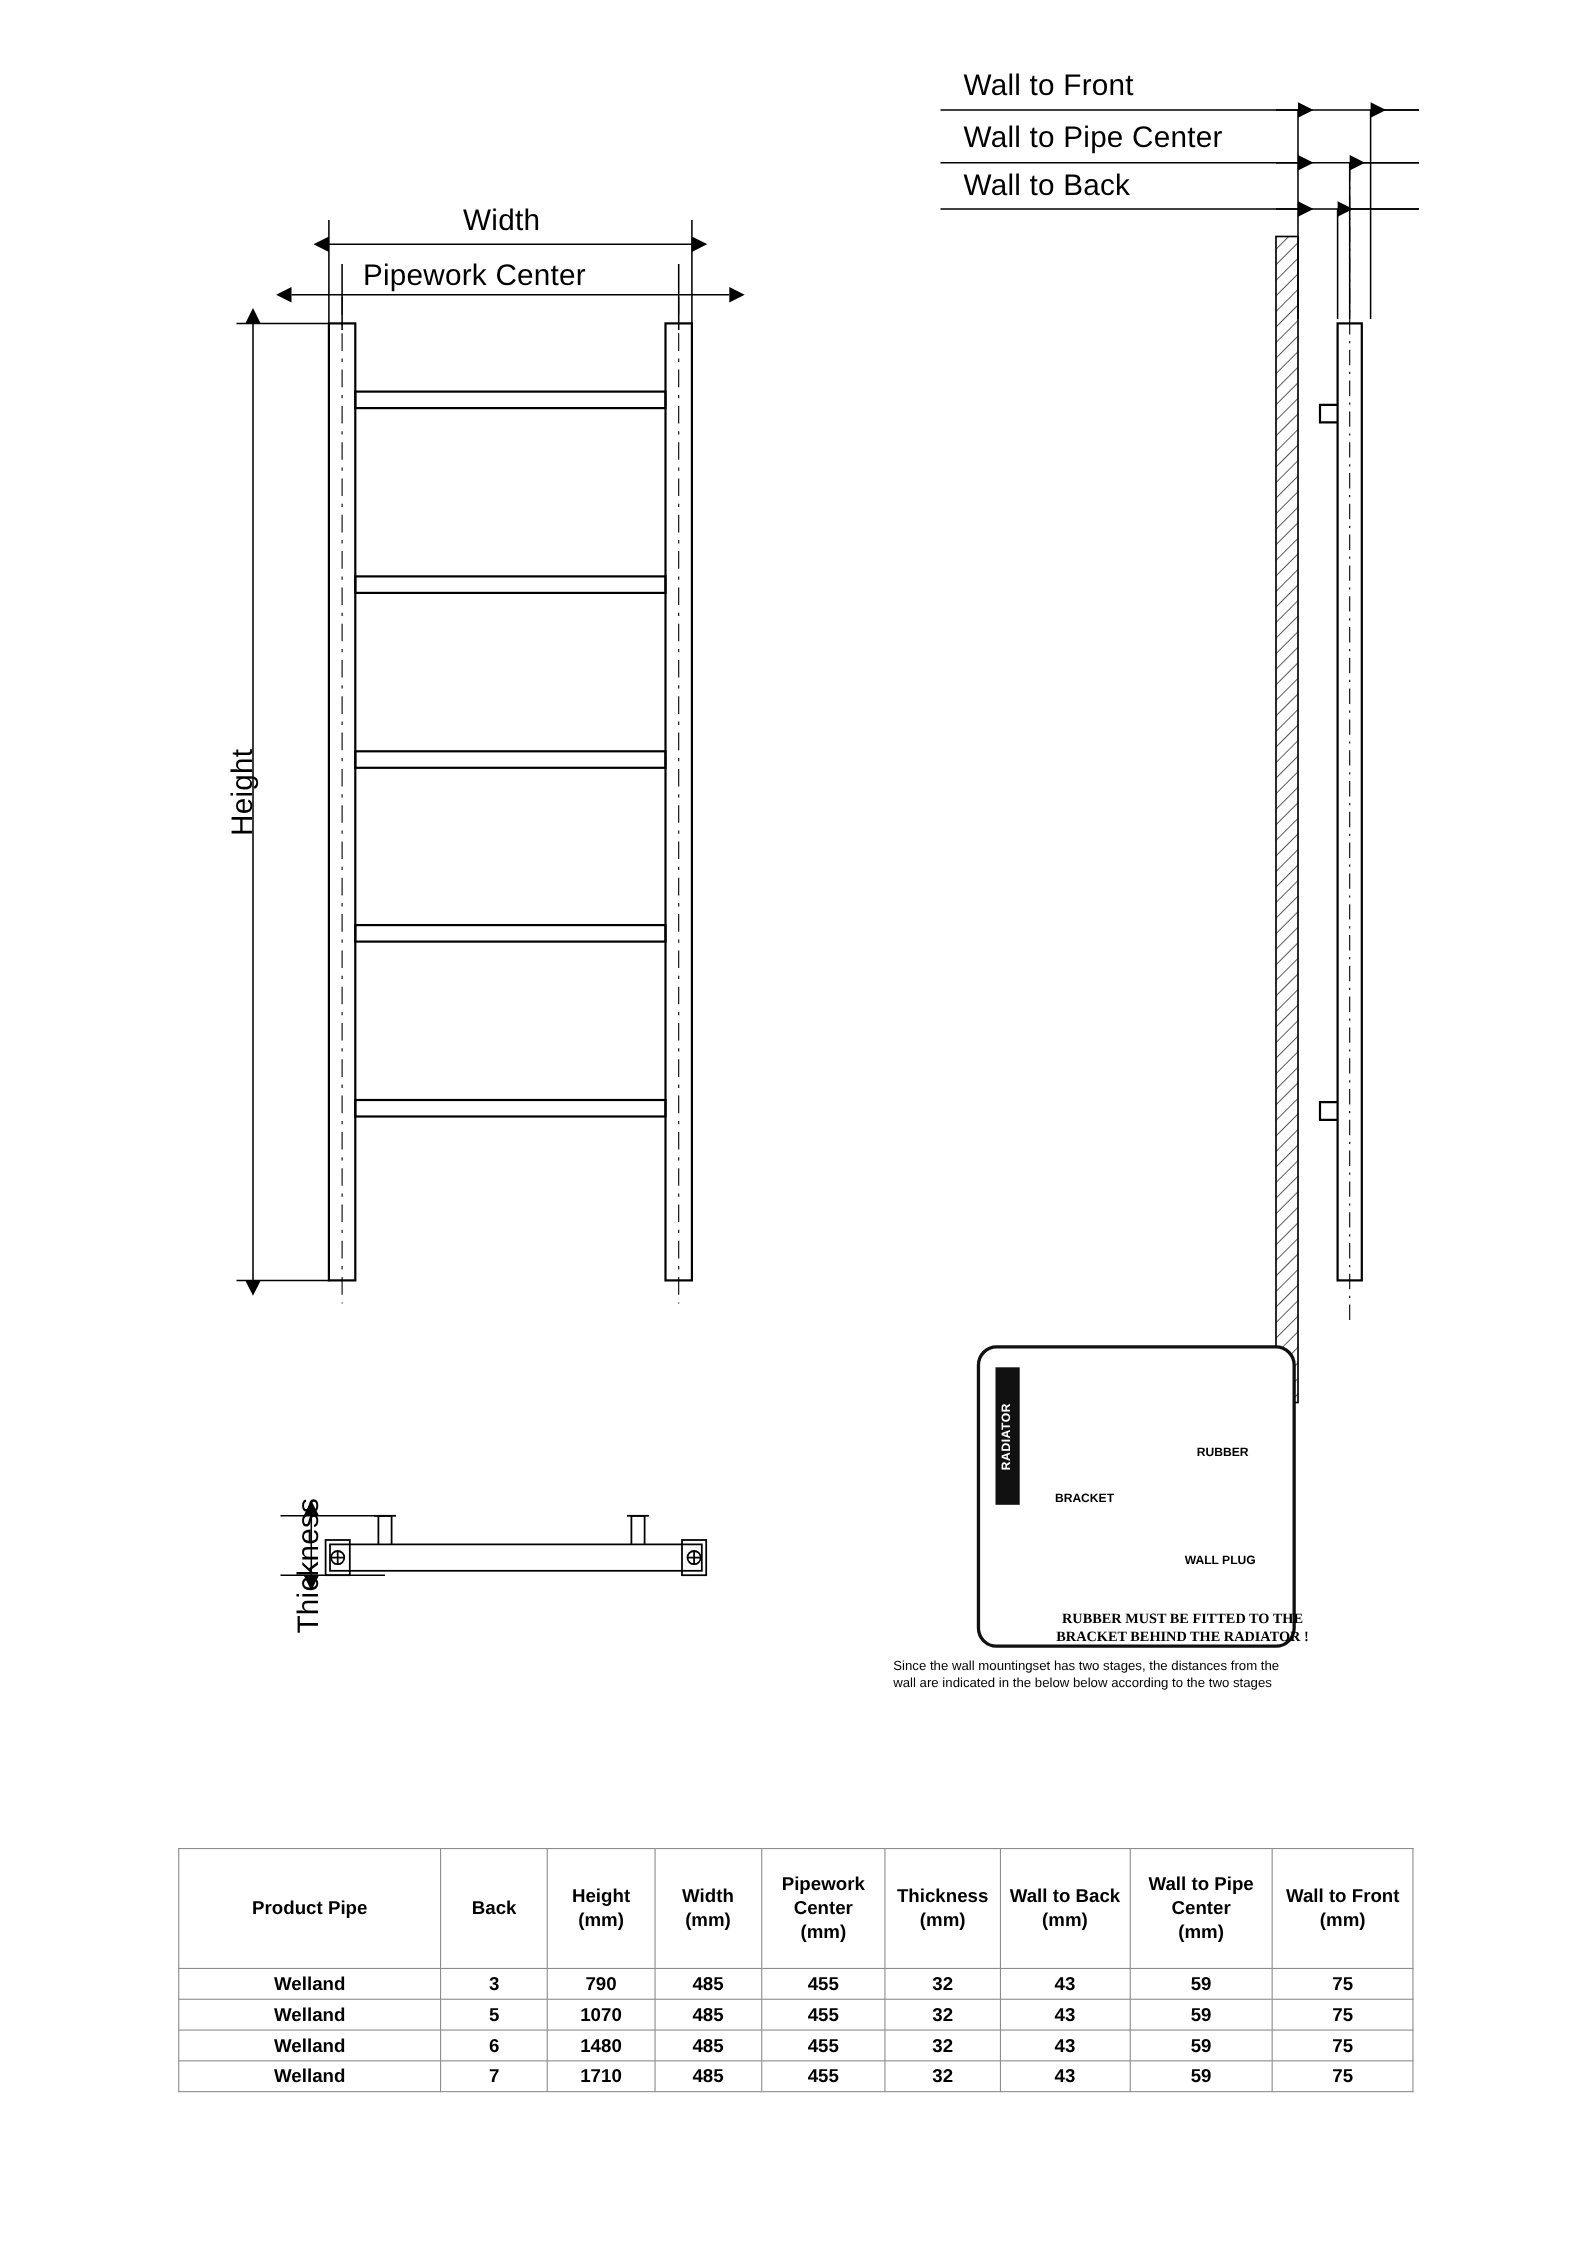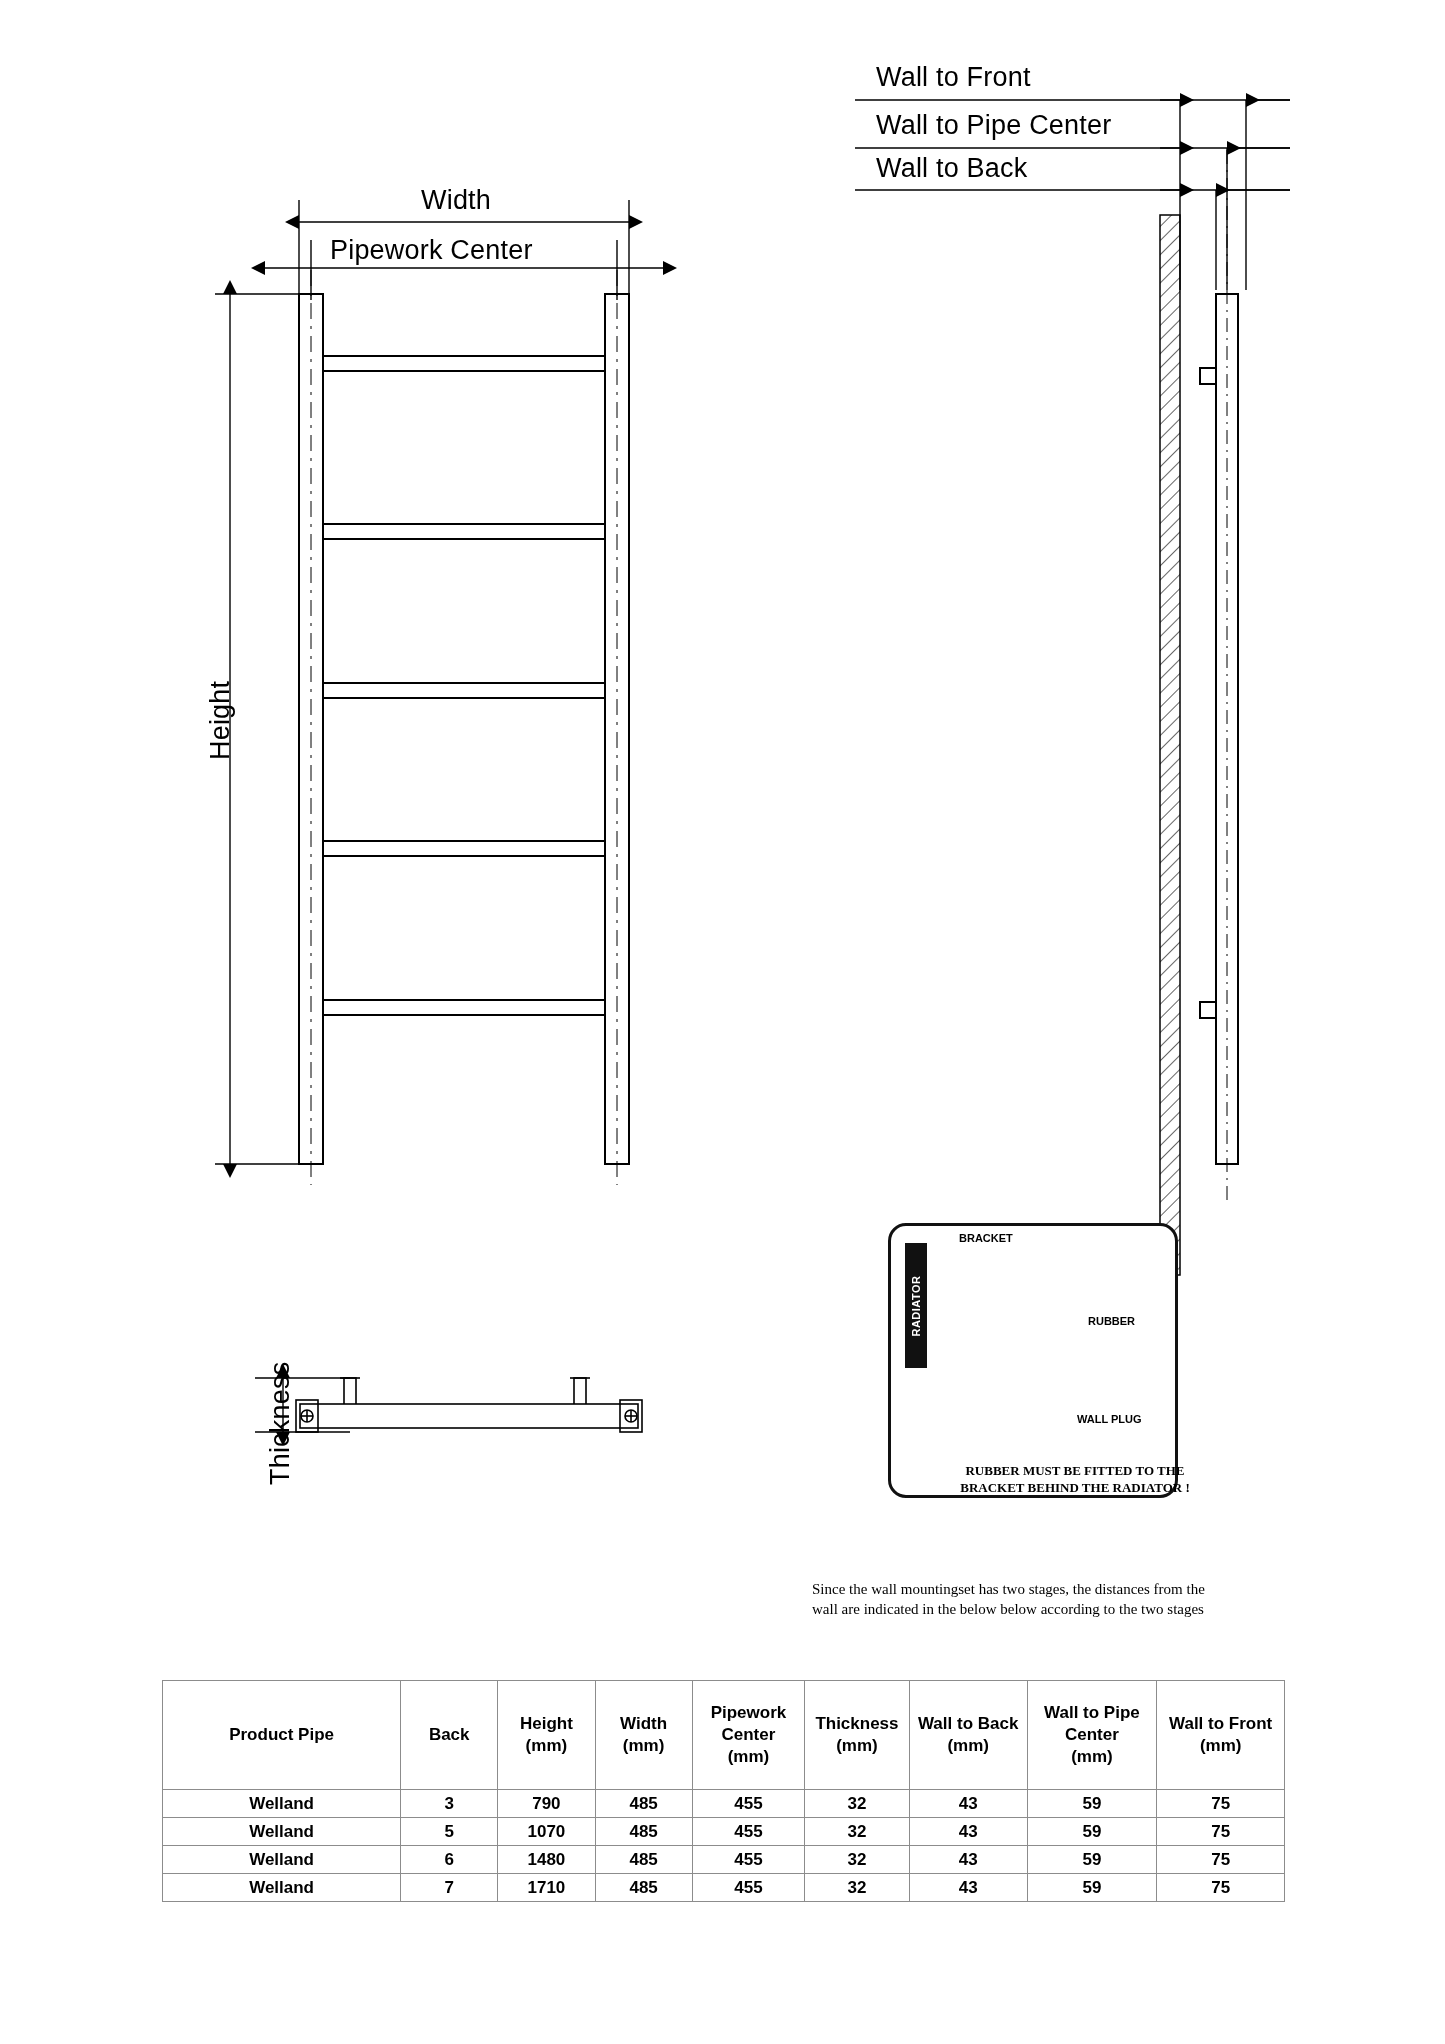--- a/index.html
+++ b/index.html
@@ -102,25 +102,25 @@
     width: 270px;
     text-align: center;
     font-size: 13px;
     font-weight: bold;
     line-height: 1.3;
     font-family: "Liberation Serif", serif;
   }
   .note-caption {
     position: absolute;
     left: 812px;
-    top: 1579px;
+    top: 1506px;
     width: 400px;
-    font-size: 15px;
+    font-size: 12px;
     line-height: 1.35;
-    font-family: Liberation Serif, serif;
+    font-family: Liberation Sans, sans-serif;
   }
   .radiator-bar {
     position: absolute;
     left: 905px;
     top: 1243px;
     width: 22px;
     height: 125px;
     background: #111;
   }
   .radiator-text {
@@ -298,21 +298,21 @@
 
   <div class="lbl dim-label" style="left:876px; top:153px;">Wall to Back</div>
 
   <div class="lbl dim-label vert" style="left:265px; top:1485px;">Thickness</div>
 
   <div class="note-box"></div>
   <div class="radiator-bar"></div>
   <div class="radiator-text">
     <span>RADIATOR</span>
   </div>
-  <div class="mini-lbl" style="left:946px; top:1232px;padding-left:13px;">BRACKET</div>
+  <div class="mini-lbl" style="left:946px; top:1356px;padding-left:13px;">BRACKET</div>
   <div class="mini-lbl" style="left:1057px; top:1315px;margin-left:31px;">RUBBER</div>
   <div class="mini-lbl" style="left:1077px; top:1413px;">WALL PLUG</div>
 
   <div class="note-text">
     <div>RUBBER MUST BE FITTED TO THE</div>
     <div>BRACKET BEHIND THE RADIATOR !</div>
   </div>
 
   <div class="note-caption">
     <div>Since the wall mountingset has two stages, the distances from the</div>

